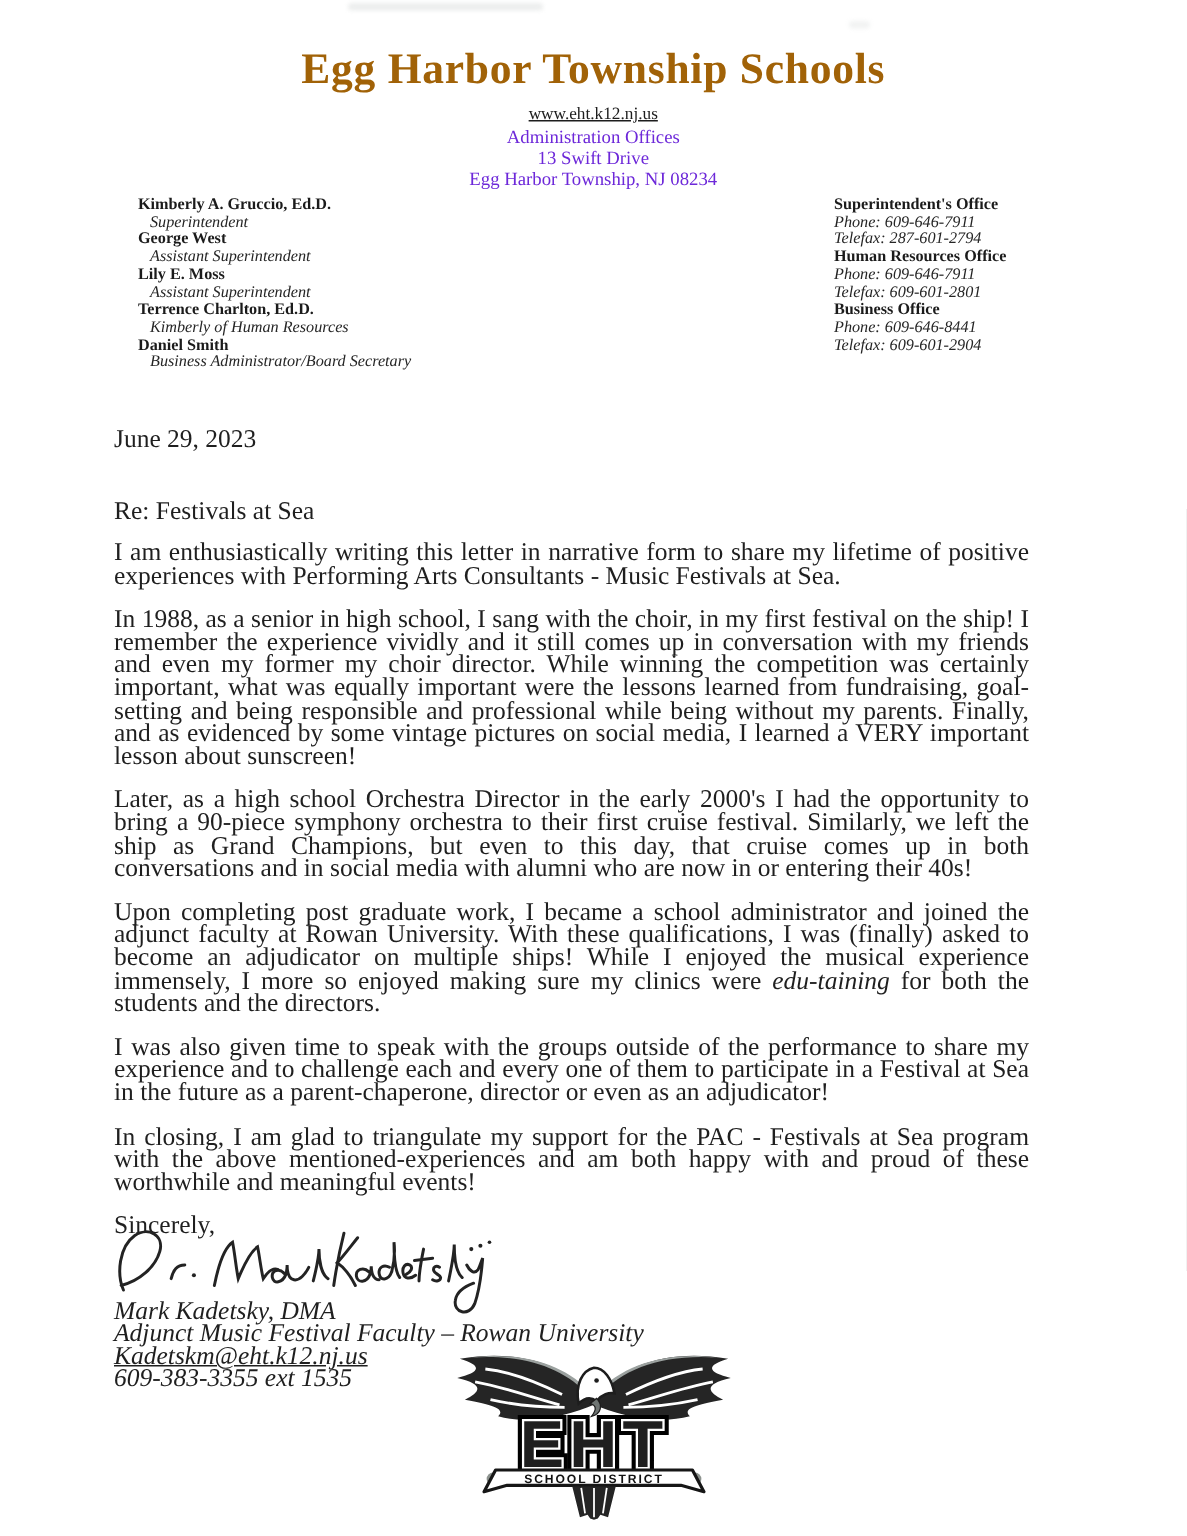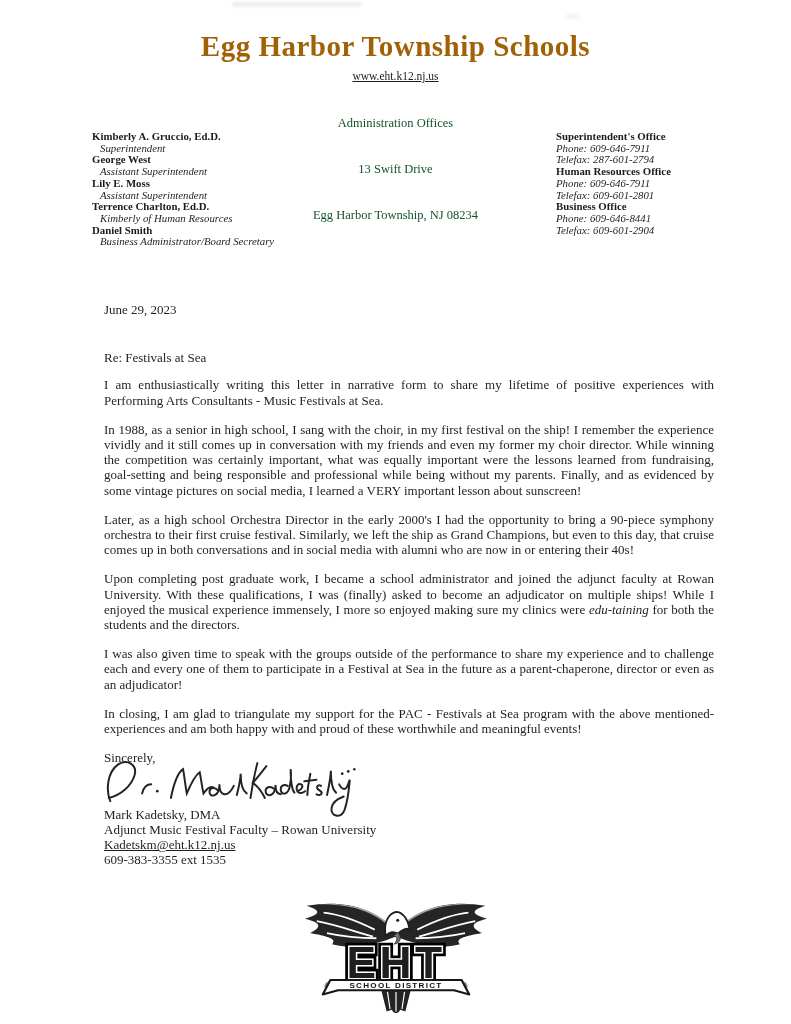--- a/index.html
+++ b/index.html
@@ -18,42 +18,42 @@
   .smudge-b{left:566px;top:14px;width:14px;height:5px;opacity:.25;}
 
   
   .letterhead{position:absolute;left:0;top:30px;width:100%;text-align:center;}
   .letterhead h1{
     margin:0 0 4px 0;
     font-size:29px;line-height:32px;
     font-weight:bold;color:#a16207;letter-spacing:.5px;
   }
   .site-link{display:inline-block;font-size:11.5px;line-height:13px;color:#1d1d1d;text-decoration:underline;}
-  .addr{font-size:12.5px;line-height:14px;color:#14532d;margin-top:32px;}
+  .addr{font-size:12.5px;line-height:14px;color:#6d28d9;}
 
   
   .staff{position:absolute;left:92px;top:131px;width:300px;font-size:10.8px;line-height:11.7px;}
   .staff-name{font-weight:bold;color:#1b1b1b;}
   .staff-title{font-style:italic;padding-left:8px;color:#252525;}
 
   
   .offices{position:absolute;left:556px;top:131px;width:210px;font-size:10.8px;line-height:11.7px;}
   .office-name{font-weight:bold;color:#1b1b1b;}
   .office-line{font-style:italic;color:#252525;}
 
   
-  .letter-body{position:absolute;left:104px;top:285px;width:610px;font-size:13px;line-height:15.2px;color:#1f1f1f;margin-top:17px;}
+  .letter-body{position:absolute;left:76px;top:285px;width:610px;font-size:17px;line-height:15.2px;color:#1f1f1f;}
   .date{margin-bottom:33px;}
   .subject{margin-bottom:12px;}
   .letter-body p{margin:0 0 14px 0;text-align:justify;}
   .letter-body p em{}
   .closing{margin:0;}
 
   
-  .signature-block{position:relative;margin-top:0;}
+  .signature-block{position:relative;margin-top:0;font-style:italic;}
   .sig-svg{position:absolute;left:-6px;top:-14px;width:258px;height:72px;}
   .sig-lines{padding-top:42px;}
   .sig-lines > div, .sig-lines > a{display:block;line-height:15px;}
   .email-link{color:#1f1f1f;text-decoration:underline;}
 
   
   .logo{position:absolute;left:50%;top:891px;transform:translateX(-50%);width:196px;height:126px;}
   .logo svg{width:100%;height:100%;display:block;}
 </style>
 </head>

